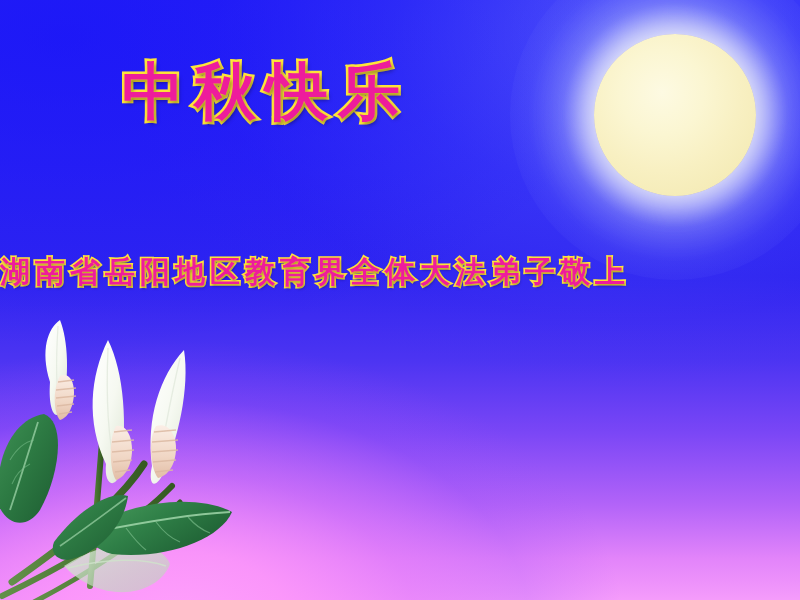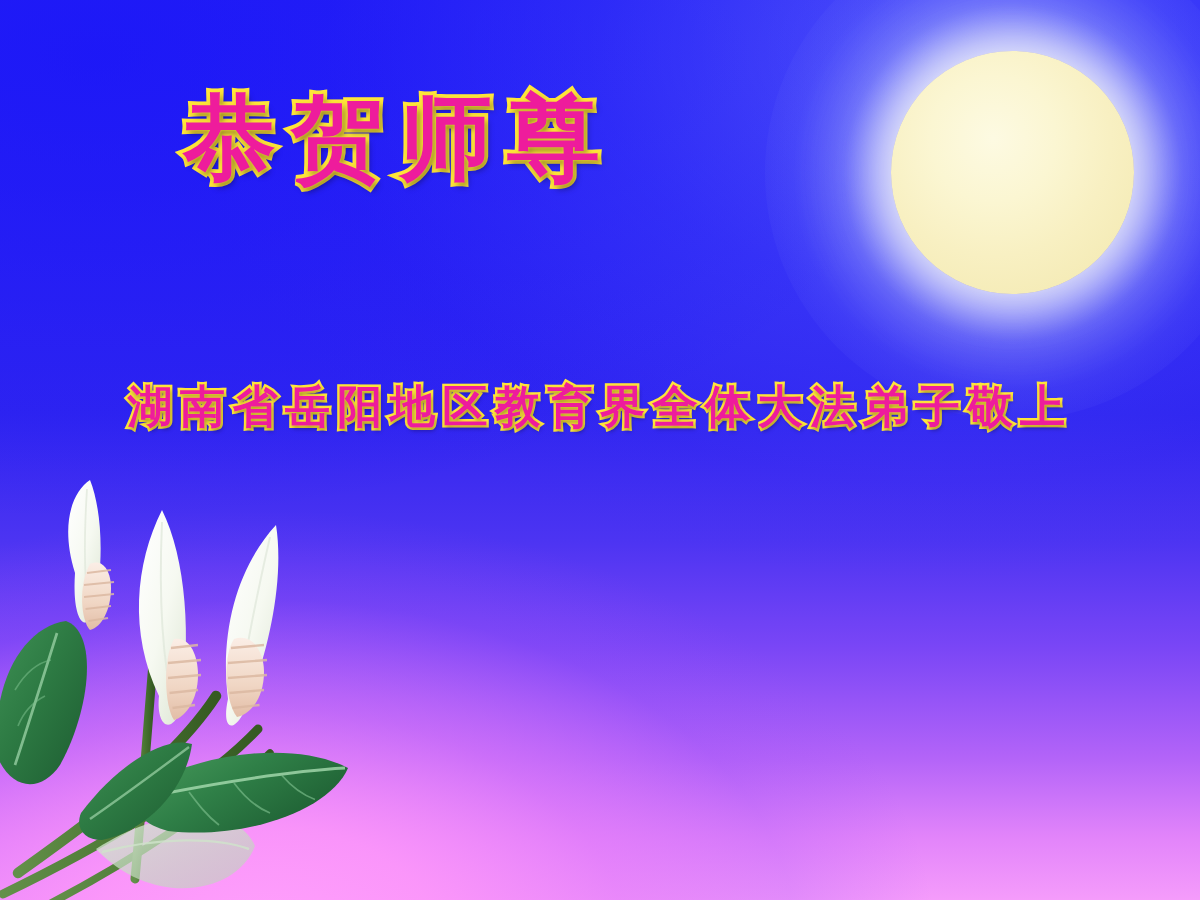--- a/index.html
+++ b/index.html
@@ -114,21 +114,20 @@
       0 0 2px rgba(255,230,58,0.9),
       2px 3px 4px rgba(0,0,0,0.40);
   }
   .title-line.l1 { padding-left: 122px; }
   .title-line.l2 { padding-left: 272px; }
 
   #subtitle {
     position: absolute;
     left: 0; top: 252px;
     width: 800px;
-    text-align: center;
     font-size: 30px;
     line-height: 40px;
     font-weight: bold;
     letter-spacing: 5px;
     color: #ee1c9c;
     white-space: nowrap;
     -webkit-text-stroke: 3.2px #ffe63a;
     paint-order: stroke fill;
     text-shadow:
       0 0 1px rgba(255,230,58,0.9),
@@ -154,21 +153,21 @@
   <div class="bg-pinkglow"></div>
   <div class="bg-blueglow"></div>
   <div class="bg-topdark"></div>
 
   <div id="moon-wrap">
     <div class="moon-halo"></div>
     <div class="moon-disc"></div>
   </div>
 
   <div id="title-block">
-    <div class="title-line l1">恭贺师尊</div>
+    <div class="title-line l1">中秋快乐</div>
   </div>
 
   <div id="subtitle">湖南省岳阳地区教育界全体大法弟子敬上</div>
 
   <div id="flowers">
     <svg viewBox="0 0 290 290" xmlns="http://www.w3.org/2000/svg">
       <defs>
         <linearGradient id="gLeafA" x1="0" y1="0" x2="1" y2="1">
           <stop offset="0%" stop-color="#3f9155"></stop>
           <stop offset="45%" stop-color="#2d7a43"></stop>

